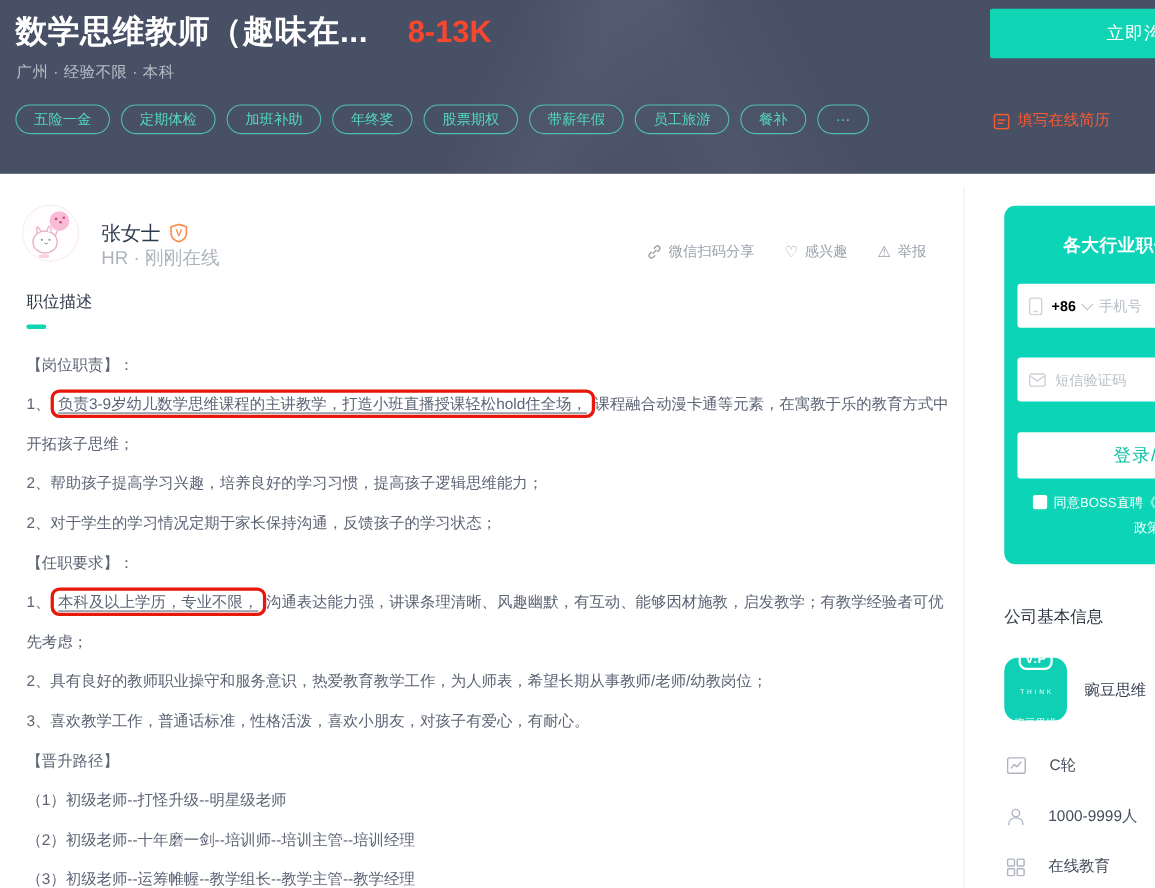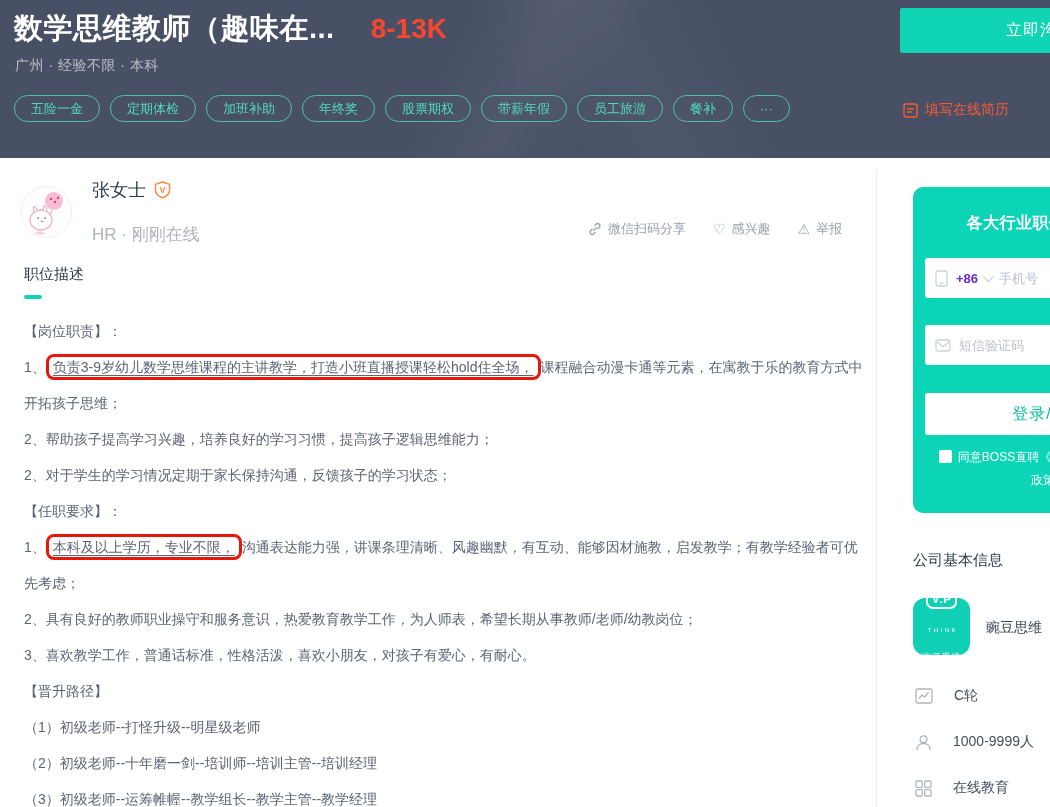--- a/index.html
+++ b/index.html
@@ -38,21 +38,21 @@
     color:#f75a32; font-size:14px; cursor:pointer;
   }
 
   
   .vline { position:absolute; left:876px; top:170px; bottom:0; width:1px; background:#ededf1; }
 
   .avatar {
     position:absolute; left:20px; top:186px; width:52px; height:52px; border-radius:50%;
     background:#fffdfd; overflow:hidden; border:1px solid #f4eef1;
   }
-  .recruiter-name-row { position:absolute; left:92px; top:178px; display:flex; align-items:center; gap:8px;text-align:right; }
+  .recruiter-name-row { position:absolute; left:92px; top:200px; display:flex; align-items:center; gap:8px;text-align:right; }
   .recruiter-name { color:#2e3a4e; font-size:18px; font-weight:500; }
   .recruiter-meta { position:absolute; left:92px; top:223px; color:#adb3bd; font-size:17px; }
 
   .actions-row { position:absolute; left:588px; top:220px; display:flex; gap:27px; }
   .action-item { display:flex; align-items:center; gap:6px; color:#9aa1ac; font-size:13px; cursor:pointer; white-space:nowrap; }
   .action-glyph { font-size:14px; line-height:1; }
 
   .section-title { position:absolute; color:#2f3847; font-size:15px; font-weight:normal; }
   .desc-title { left:24px; top:265px; }
   .title-bar { position:absolute; left:24px; top:295px; width:18px; height:4px; background:#0fd5b4; border-radius:2px; }
@@ -70,21 +70,21 @@
     position:absolute; left:913px; top:187px; width:272px; height:326px;
     background:#0bd4b7; border-radius:10px;
   }
   .panel-heading { position:absolute; left:0; top:26px; width:100%; text-align:center; color:#ffffff; font-size:16px; font-weight:bold; letter-spacing:0.5px; }
   .panel-input {
     position:absolute; left:12px; width:248px; height:40px; background:#ffffff; border-radius:3px;
     display:flex; align-items:center; padding:0 10px; gap:8px;
   }
   .input-phone { top:71px; }
   .input-sms { top:138px; }
-  .prefix { color:#6d28d9; font-size:13px; font-weight:bold; display:flex; align-items:center; gap:5px; cursor:pointer; }
+  .prefix { color:#000000; font-size:13px; font-weight:bold; display:flex; align-items:center; gap:5px; cursor:pointer; }
   .chev { width:8px; height:8px; border-right:1.5px solid #bfc6cf; border-bottom:1.5px solid #bfc6cf; transform:rotate(45deg) translateY(-2px); }
   .panel-input input {
     border:none; outline:none; flex:1; font-size:13px; color:#3a4354; font-family:inherit; min-width:0;
   }
   .panel-input input::placeholder { color:#b9bfc9; }
   .login-btn {
     position:absolute; left:12px; top:206px; width:248px; height:42px; background:#ffffff;
     border:none; border-radius:3px; color:#0bbfa2; font-size:16px; cursor:pointer;
     display:flex; align-items:center; justify-content:center; font-family:inherit; letter-spacing:1px;
   }

